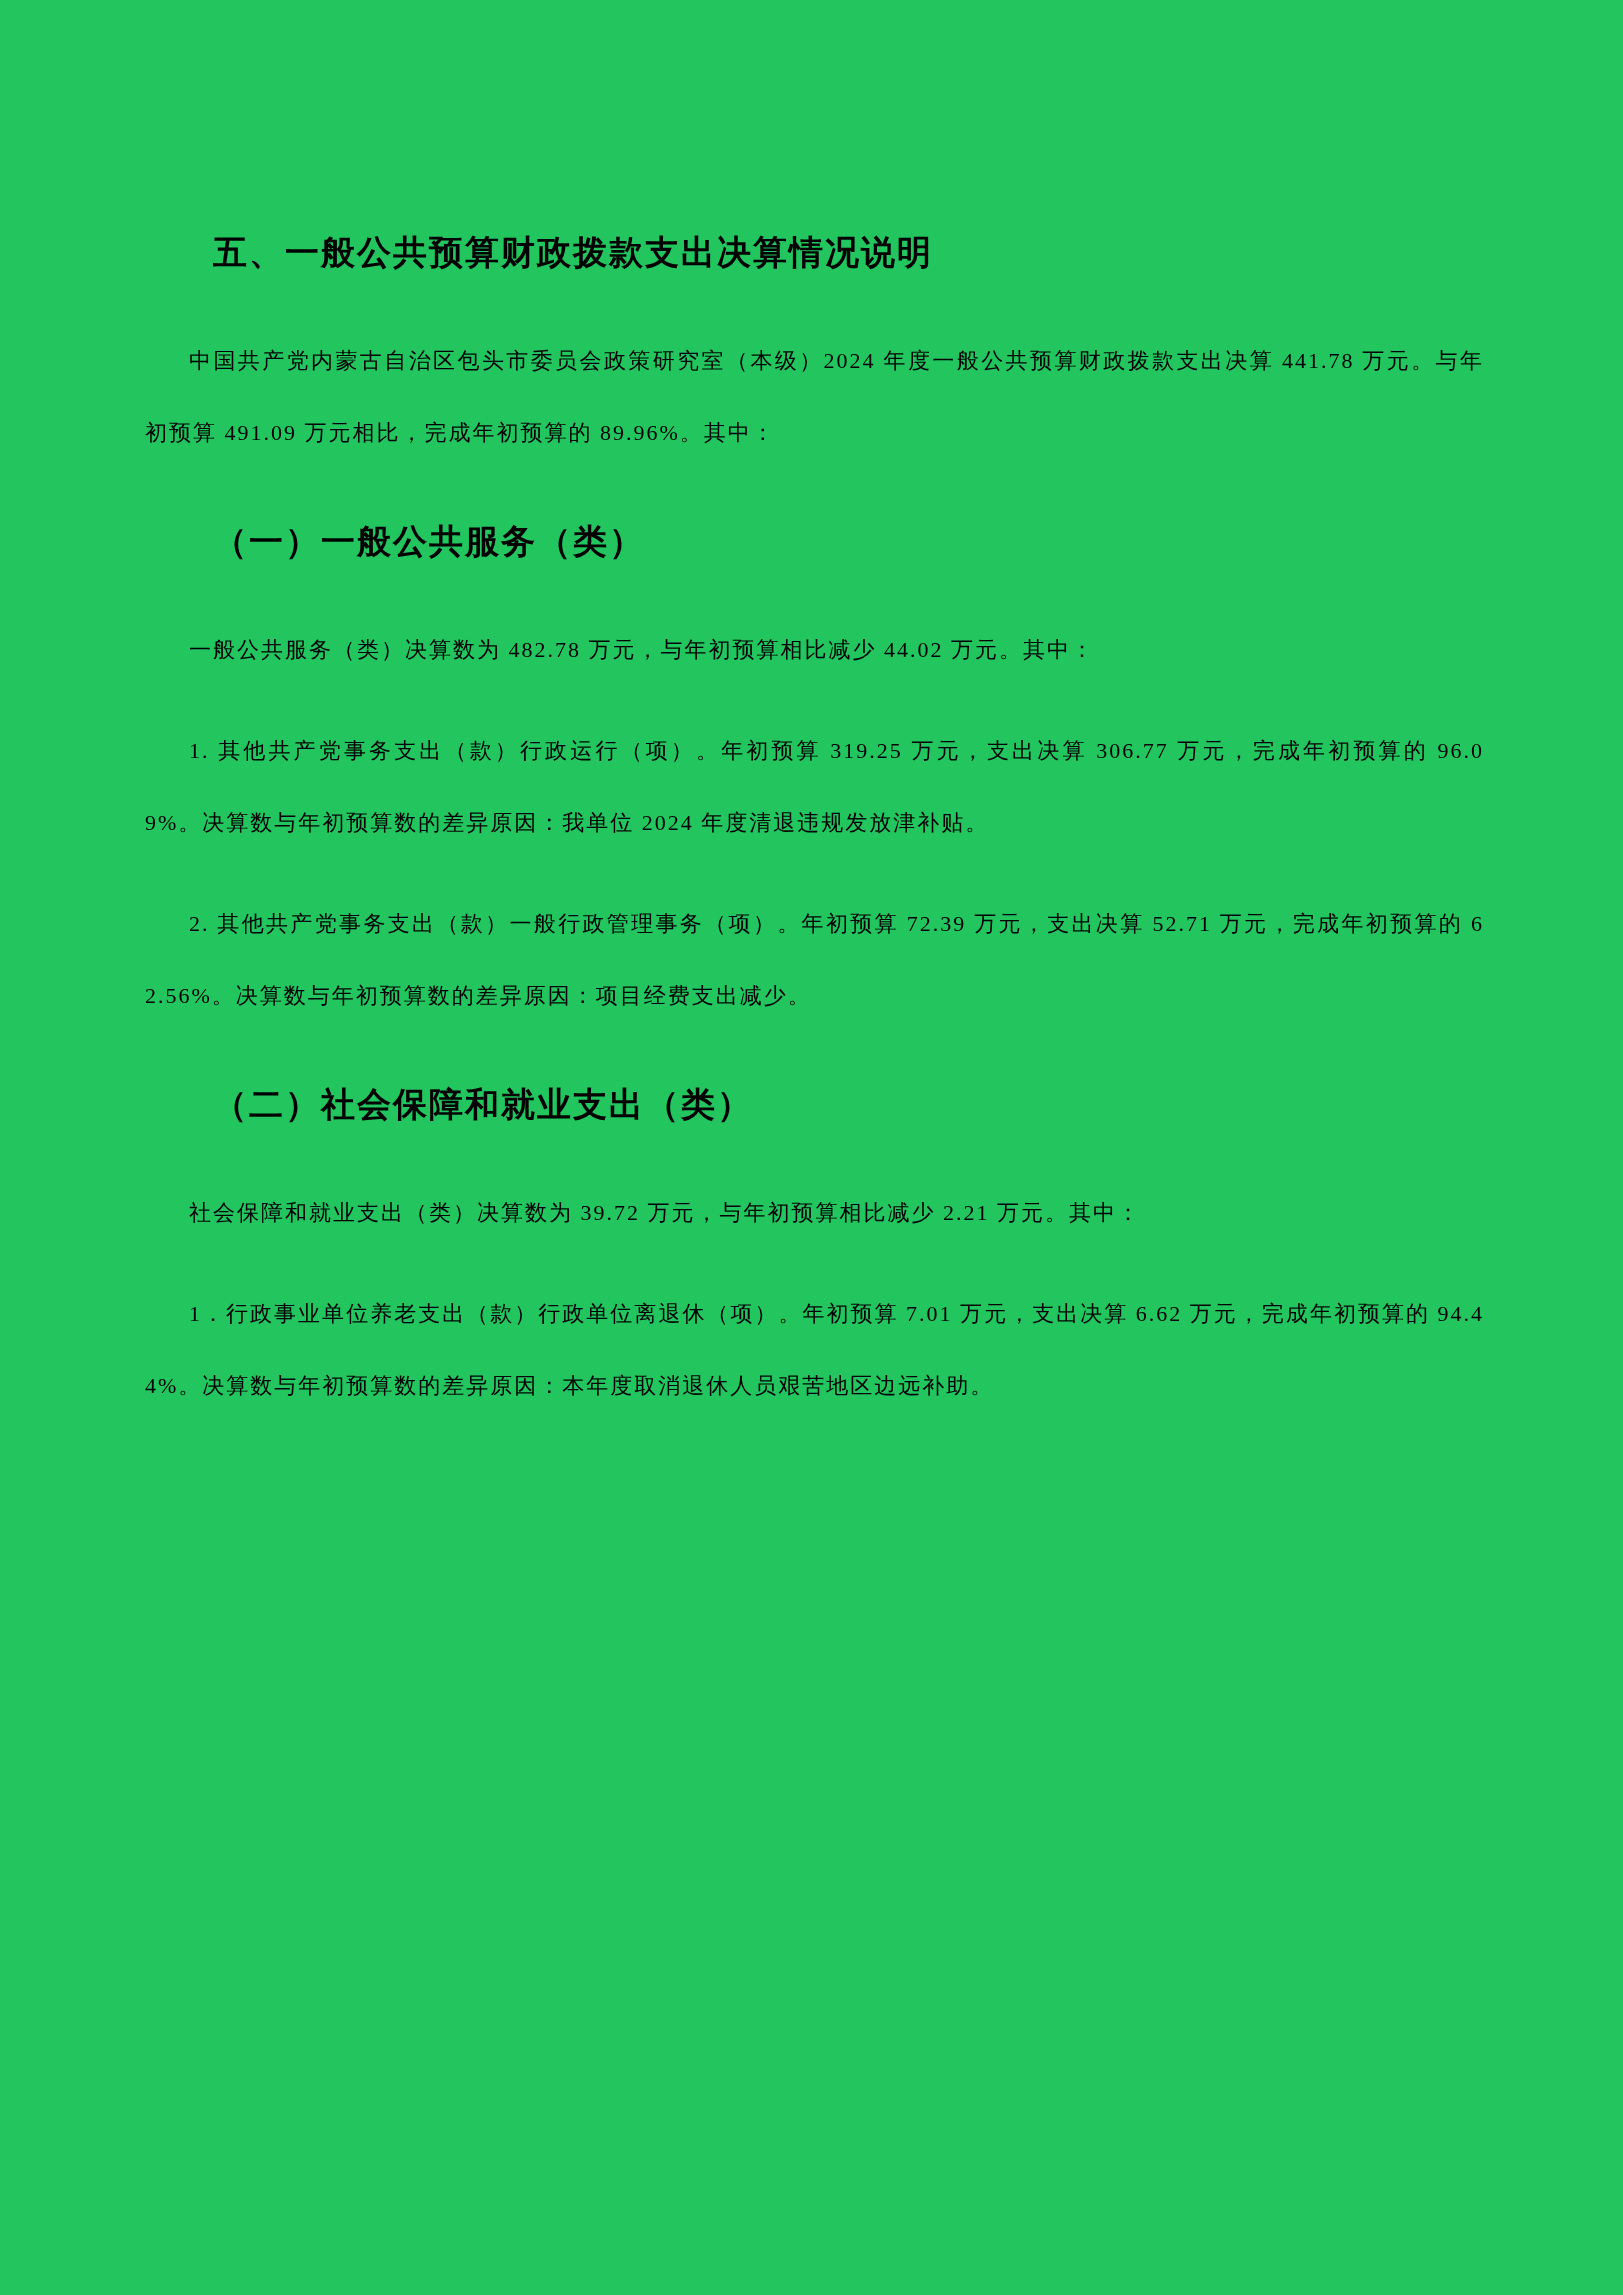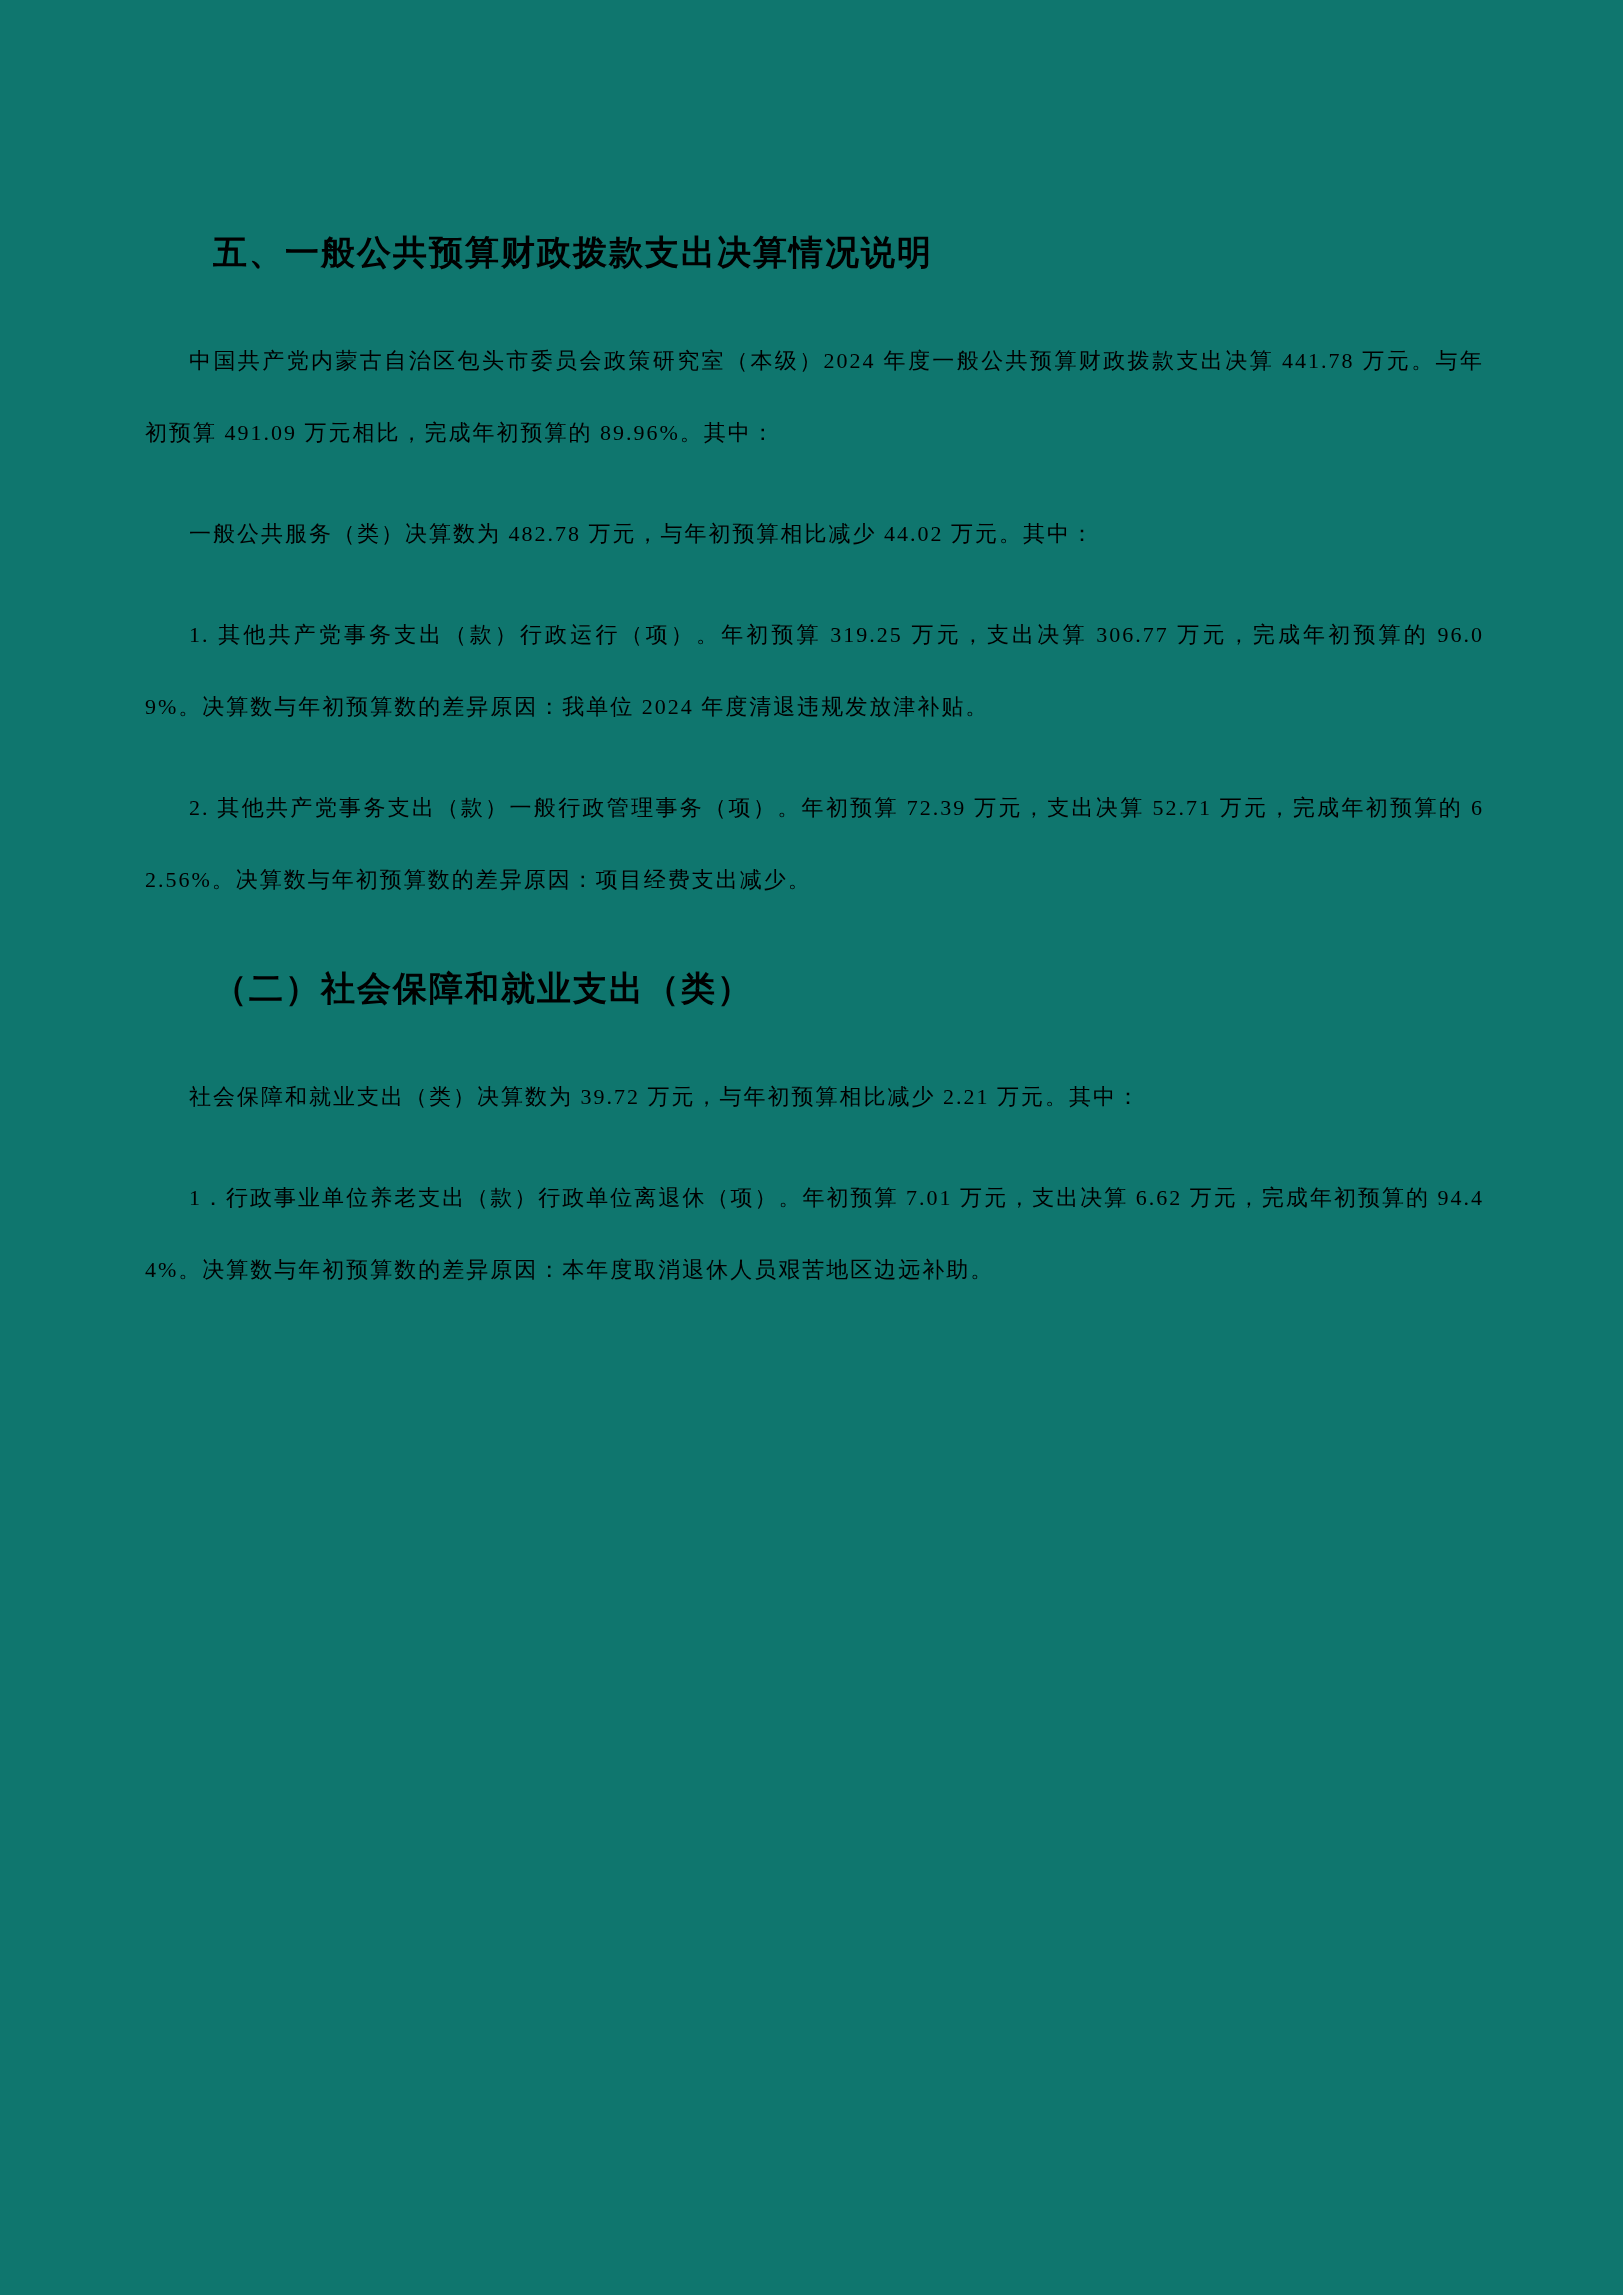--- a/index.html
+++ b/index.html
@@ -1,21 +1,21 @@
 <!DOCTYPE html>
 <html style="font-size:8.2px"><head>
 <meta charset="utf-8">
 <style>
   * { margin: 0; padding: 0; box-sizing: border-box; }
   html, body { background: #ffffff; }
   .page {
     position: relative;
     width: 1623px;
     height: 2295px;
-    background: #0f766e;
+    background: #22c55e;
     color: #000000;
     font-family: "Liberation Serif", "DejaVu Serif", serif;
     overflow: hidden;
   }
   .content {
     position: absolute;
     left: 145px;
     right: 139px;
     top: 209px;
   }
@@ -51,20 +51,21 @@
 </head>
 <body>
 
 <div class="page">
   <div class="content">
 
     <h1 class="heading">五、一般公共预算财政拨款支出决算情况说明</h1>
 
     <p class="para">中国共产党内蒙古自治区包头市委员会政策研究室（本级）2024 年度一般公共预算财政拨款支出决算 441.78 万元。与年初预算 491.09 万元相比，完成年初预算的 89.96%。其中：</p>
 
+    <h2 class="heading">（一）一般公共服务（类）</h2>
 
     <p class="para">一般公共服务（类）决算数为 482.78 万元，与年初预算相比减少 44.02 万元。其中：</p>
 
     <p class="para">1. 其他共产党事务支出（款）行政运行（项）。年初预算 319.25 万元，支出决算 306.77 万元，完成年初预算的 96.09%。决算数与年初预算数的差异原因：我单位 2024 年度清退违规发放津补贴。</p>
 
     <p class="para">2. 其他共产党事务支出（款）一般行政管理事务（项）。年初预算 72.39 万元，支出决算 52.71 万元，完成年初预算的 62.56%。决算数与年初预算数的差异原因：项目经费支出减少。</p>
 
     <h2 class="heading">（二）社会保障和就业支出（类）</h2>
 
     <p class="para">社会保障和就业支出（类）决算数为 39.72 万元，与年初预算相比减少 2.21 万元。其中：</p>

